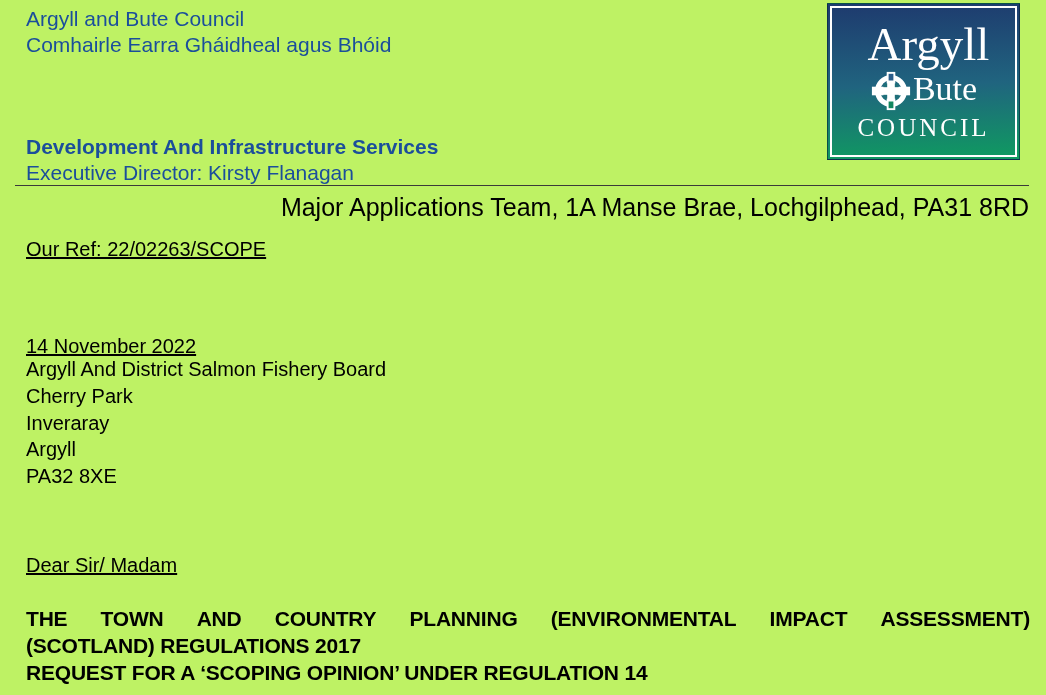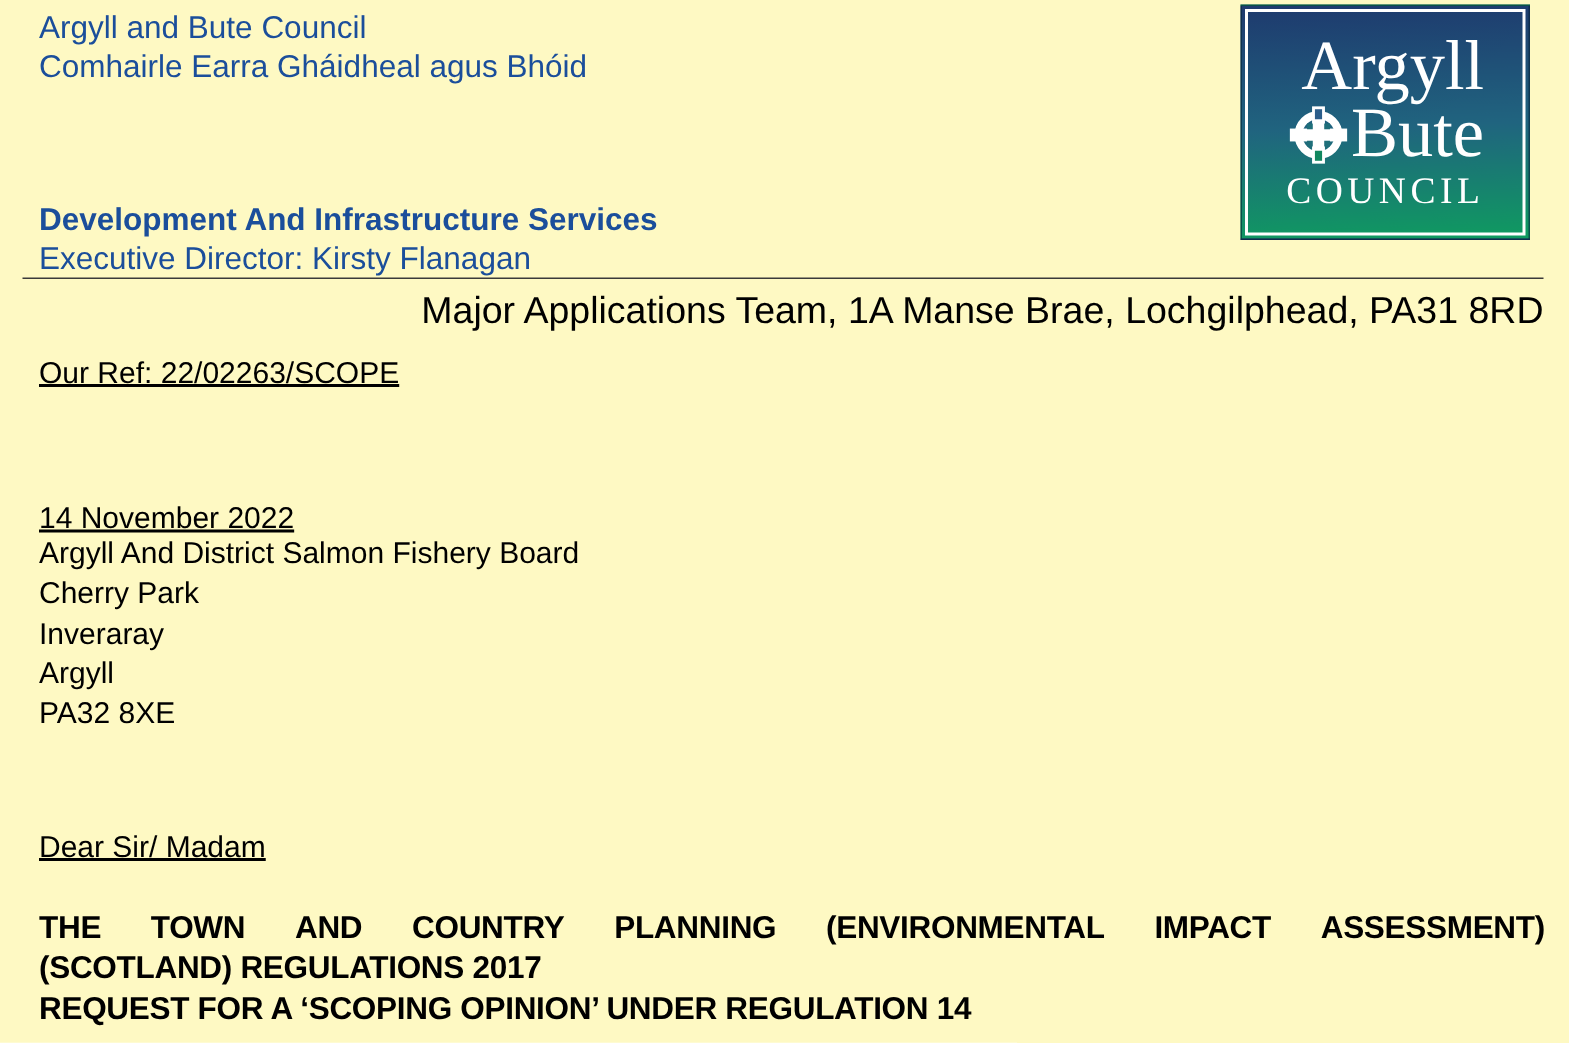--- a/index.html
+++ b/index.html
@@ -5,21 +5,21 @@
   html, body { margin: 0; padding: 0; }
   body {
     width: 1046px; height: 695px;
     background: #ffffff;
     font-family: "Liberation Sans", sans-serif;
     color: var(--text, #000000);
   }
   .page {
     position: relative;
     width: 1046px; height: 695px;
-    background: #fef9c3;
+    background: #bef264;
     overflow: hidden;
   }
   p { margin: 0; text-decoration: underline; }
 
   
   .header-left {
     position: absolute; left: 26px; top: 6px;
     color: var(--accent, #1b4e9b);
   }
   .council-en, .council-gd { font-size: 21px; line-height: 26px; }
@@ -44,21 +44,21 @@
   }
   .logo-content {
     position: absolute; inset: 0;
     display: flex; flex-direction: column;
     align-items: center; justify-content: center;
     color: #ffffff;
     font-family: "Liberation Serif", serif;
     padding-top: 2px;
   }
   .logo-argyll { font-size: 47px; line-height: 44px; margin-left: 10px; }
-  .logo-bute-row { display: flex; align-items: flex-start; font-size: 47px; line-height: 46px; }
+  .logo-bute-row { display: flex; align-items: flex-end; font-size: 34px; line-height: 46px; }
   .celtic-cross { width: 42px; height: 42px; margin-right: 1px; margin-top: 3px; }
   .logo-council { font-size: 25px; line-height: 30px; letter-spacing: 3px; margin-top: 1px; }
 
   
   .rule {
     position: absolute; top: 185px; left: 15px;
     width: 1014px;
     border: none; margin: 0;
     border-top: 1.6px solid var(--rule, #3a3a3a);
   }

